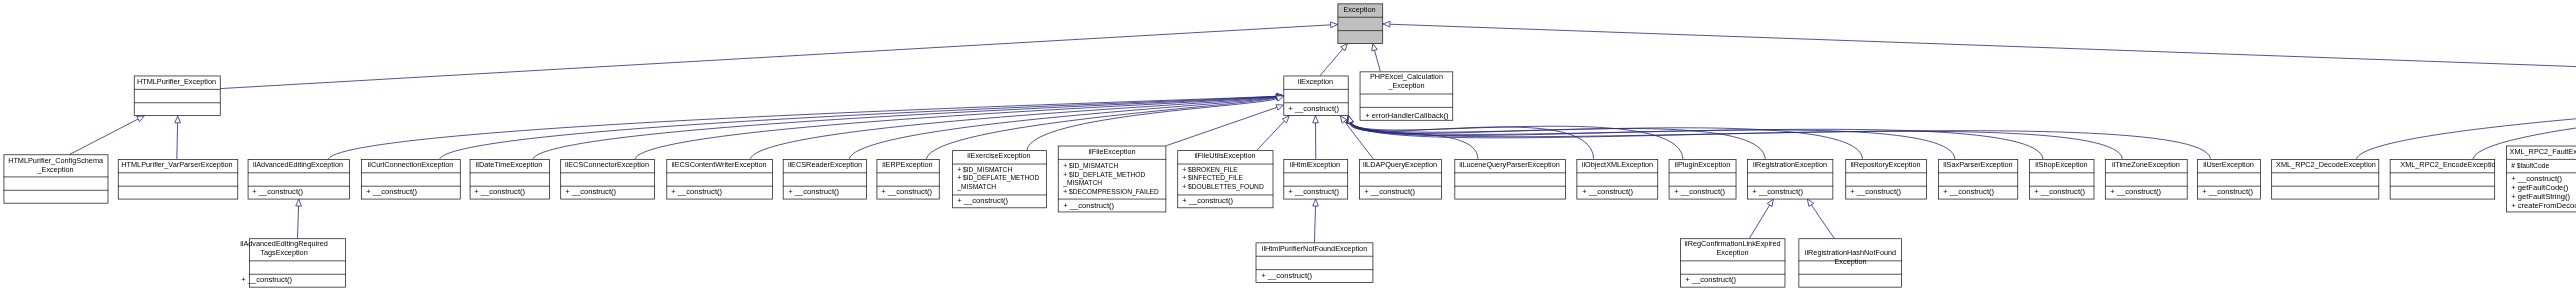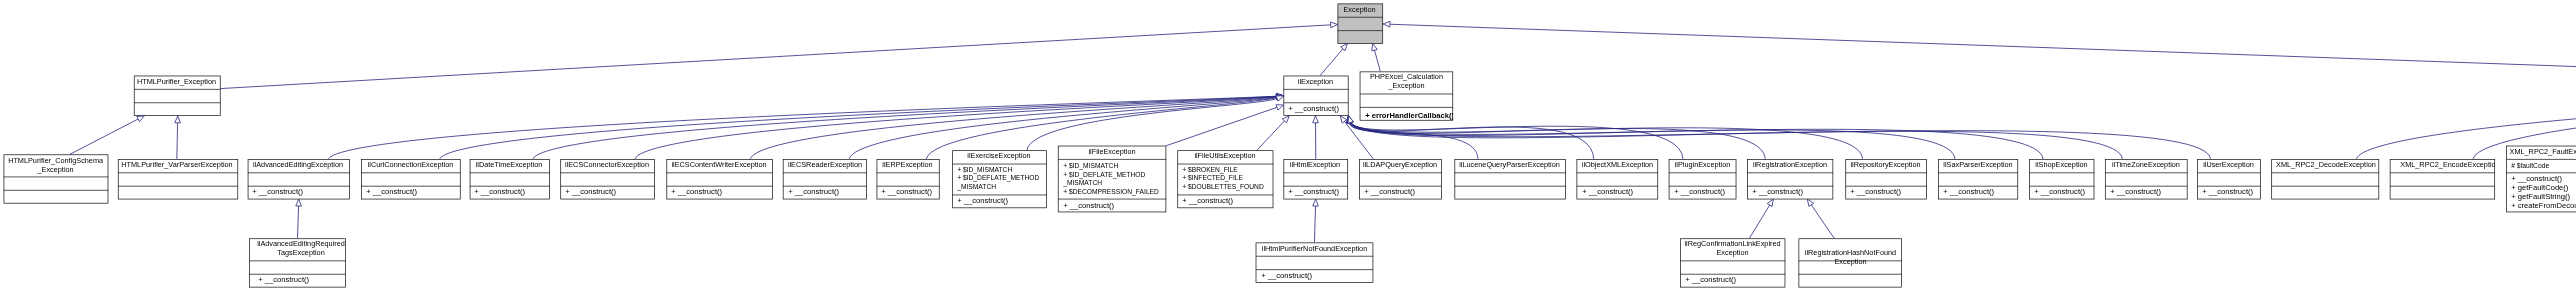--- a/index.html
+++ b/index.html
@@ -279,21 +279,21 @@
         <div class="comp meths" style="height: 13.4px;">
           <div>+ __construct()</div>
         </div>
       </div>
       <div class="node" style="left: 1360px; top: 71px; width: 93px; height: 49px;">
         <div class="comp title" style="height: 22px;">
           <div>PHPExcel_Calculation</div>
           <div>_Exception</div>
         </div>
         <div class="comp attrs" style="height: 13.4px;"></div>
-        <div class="comp meths" style="height: 21px; font-weight: bold;">
+        <div class="comp meths" style="height: 21px;">
           <div>+ errorHandlerCallback()</div>
         </div>
       </div>
       <div class="node" style="left: 3.1px; top: 155px; width: 105px; height: 49px;">
         <div class="comp title" style="height: 22px;">
           <div>HTMLPurifier_ConfigSchema</div>
           <div>_Exception</div>
         </div>
         <div class="comp attrs" style="height: 13.4px;"></div>
         <div class="comp meths" style="height: 13.4px;"></div>
@@ -526,21 +526,21 @@
         <div class="comp attrs" style="height: 13.4px;">
           <div># $faultCode</div>
         </div>
         <div class="comp meths" style="height: 40px;">
           <div>+ __construct()</div>
           <div>+ getFaultCode()</div>
           <div>+ getFaultString()</div>
           <div>+ createFromDecode()</div>
         </div>
       </div>
-      <div class="node" style="left: 253px; top: 238px; width: 96px; height: 49px;">
+      <div class="node" style="left: 236px; top: 238px; width: 96px; height: 49px;">
         <div class="comp title" style="height: 22px;">
           <div>ilAdvancedEditingRequired</div>
           <div>TagsException</div>
         </div>
         <div class="comp attrs" style="height: 13.4px;"></div>
         <div class="comp meths" style="height: 13.4px;">
           <div>+ __construct()</div>
         </div>
       </div>
       <div class="node" style="left: 1256px; top: 243px; width: 117px; height: 40px;">

